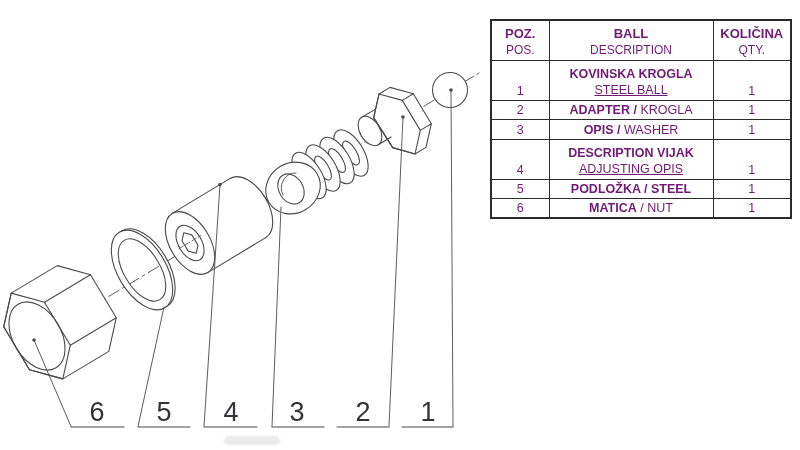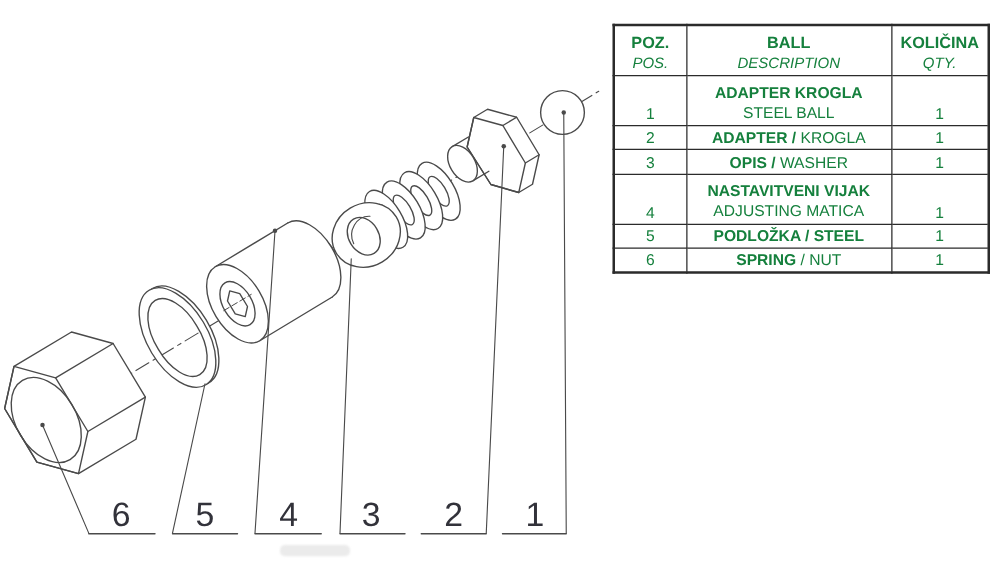--- a/index.html
+++ b/index.html
@@ -3,30 +3,30 @@
 <meta charset="utf-8">
 <style>
   html,body{margin:0;padding:0;background:#fff;}
   .stage{position:relative;width:800px;height:450px;background:#ffffff;overflow:hidden;
          font-family:"Liberation Sans",sans-serif;}
   .drawing-svg{position:absolute;left:0;top:0;}
 
   
   .parts-table{position:absolute;left:490px;top:19px;width:300px;
                border:2px solid #2b2b2b;border-collapse:collapse;table-layout:fixed;
-               color:#15803d;padding-left:26px;}
+               color:#701a75;padding-left:26px;}
   .parts-table td{border:1px solid #2b2b2b;text-align:center;padding:0;overflow:hidden;}
   .hdr td{height:39px;vertical-align:middle;}
   .h-top{font-size:13px;font-weight:700;line-height:17px;padding-top:1px;}
-  .h-bot{font-size:12px;line-height:16px;font-style:italic;}
+  .h-bot{font-size:12px;line-height:16px;}
   .rw-s td{height:18px;font-size:12.5px;vertical-align:middle;}
   .rw-s3 td{height:19px;}
   .rw-d td{height:37px;font-size:12.5px;vertical-align:bottom;padding-bottom:2px;}
   .l1{font-weight:700;line-height:16px;}
-  .l2{font-weight:400;line-height:16px;}
+  .l2{font-weight:400;line-height:16px;text-decoration:underline;}
   .b{font-weight:700;}
   .smudge{position:absolute;left:224px;top:436px;width:56px;height:9px;
           background:#ebebeb;border-radius:4px;filter:blur(1px);}
 </style>
 </head>
 <body>
 
 <div class="stage">
 
   <svg class="drawing-svg" width="800" height="450" viewBox="0 0 800 450">
@@ -131,21 +131,21 @@
       </td>
       <td>
         <div class="h-top">KOLIČINA</div>
         <div class="h-bot">QTY.</div>
       </td>
     </tr>
 
     <tr class="rw-d">
       <td><span>1</span></td>
       <td>
-        <div class="l1">ADAPTER KROGLA</div>
+        <div class="l1">KOVINSKA KROGLA</div>
         <div class="l2">STEEL BALL</div>
       </td>
       <td><span>1</span></td>
     </tr>
 
     <tr class="rw-s">
       <td><span>2</span></td>
       <td>
         <span class="b">ADAPTER /</span>
         <span>KROGLA</span>
@@ -158,39 +158,39 @@
       <td>
         <span class="b">OPIS /</span>
         <span>WASHER</span>
       </td>
       <td><span>1</span></td>
     </tr>
 
     <tr class="rw-d">
       <td><span>4</span></td>
       <td>
-        <div class="l1">NASTAVITVENI VIJAK</div>
-        <div class="l2">ADJUSTING MATICA</div>
+        <div class="l1">DESCRIPTION VIJAK</div>
+        <div class="l2">ADJUSTING OPIS</div>
       </td>
       <td><span>1</span></td>
     </tr>
 
     <tr class="rw-s">
       <td><span>5</span></td>
       <td>
         <span class="b">PODLOŽKA / STEEL</span>
         <span></span>
       </td>
       <td><span>1</span></td>
     </tr>
 
     <tr class="rw-s">
       <td><span>6</span></td>
       <td>
-        <span class="b">SPRING</span>
+        <span class="b">MATICA</span>
         <span>/ NUT</span>
       </td>
       <td><span>1</span></td>
     </tr>
   </tbody>
     </table>
 
   <div class="smudge"></div>
 </div>
 

